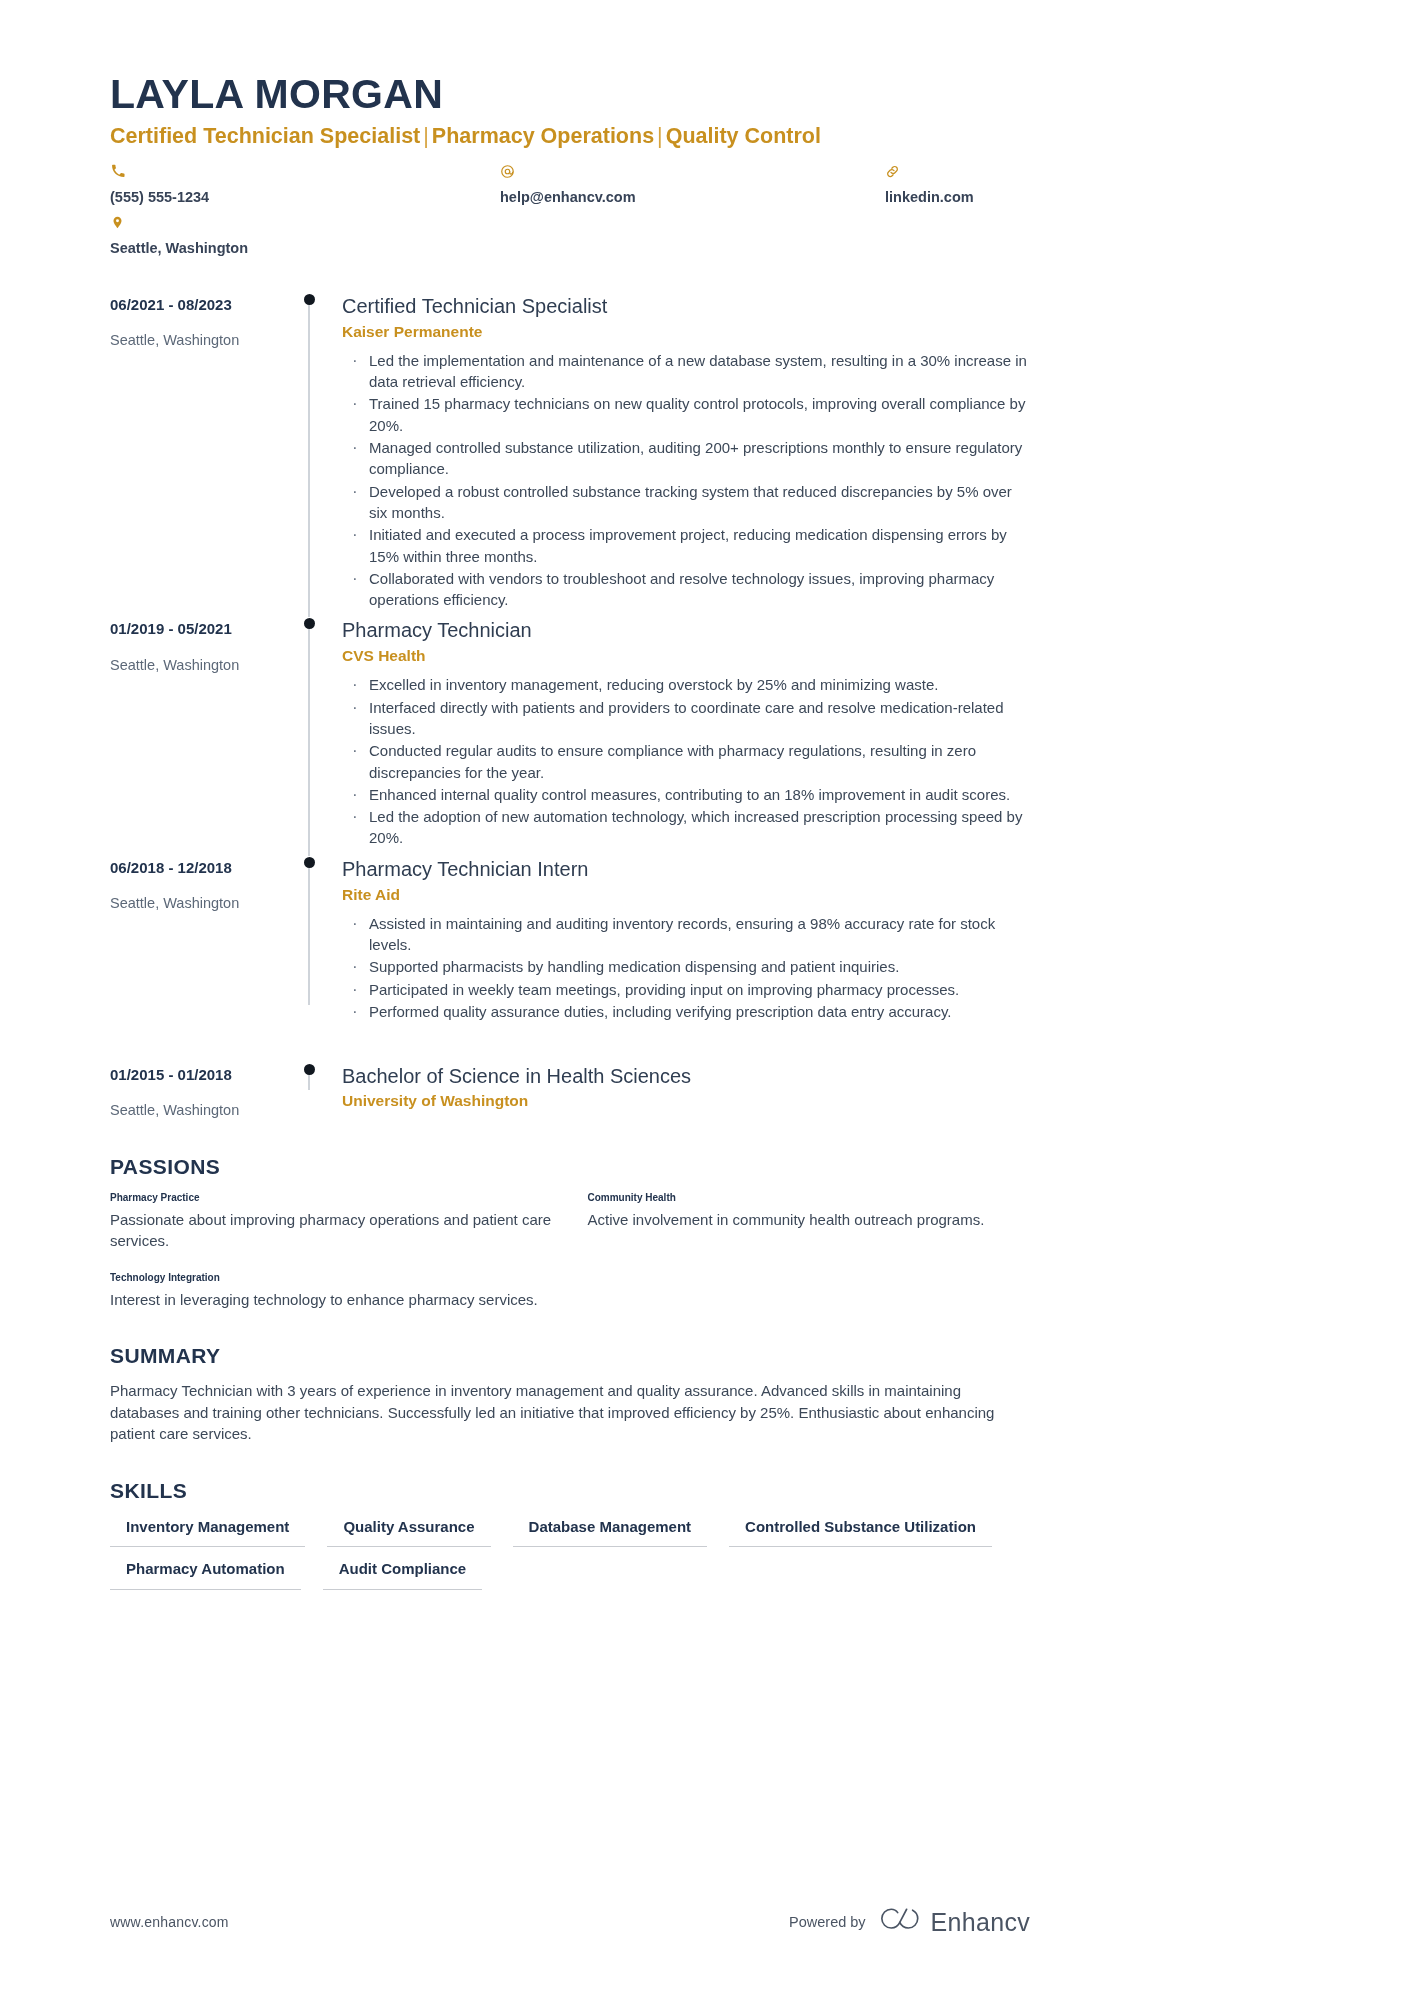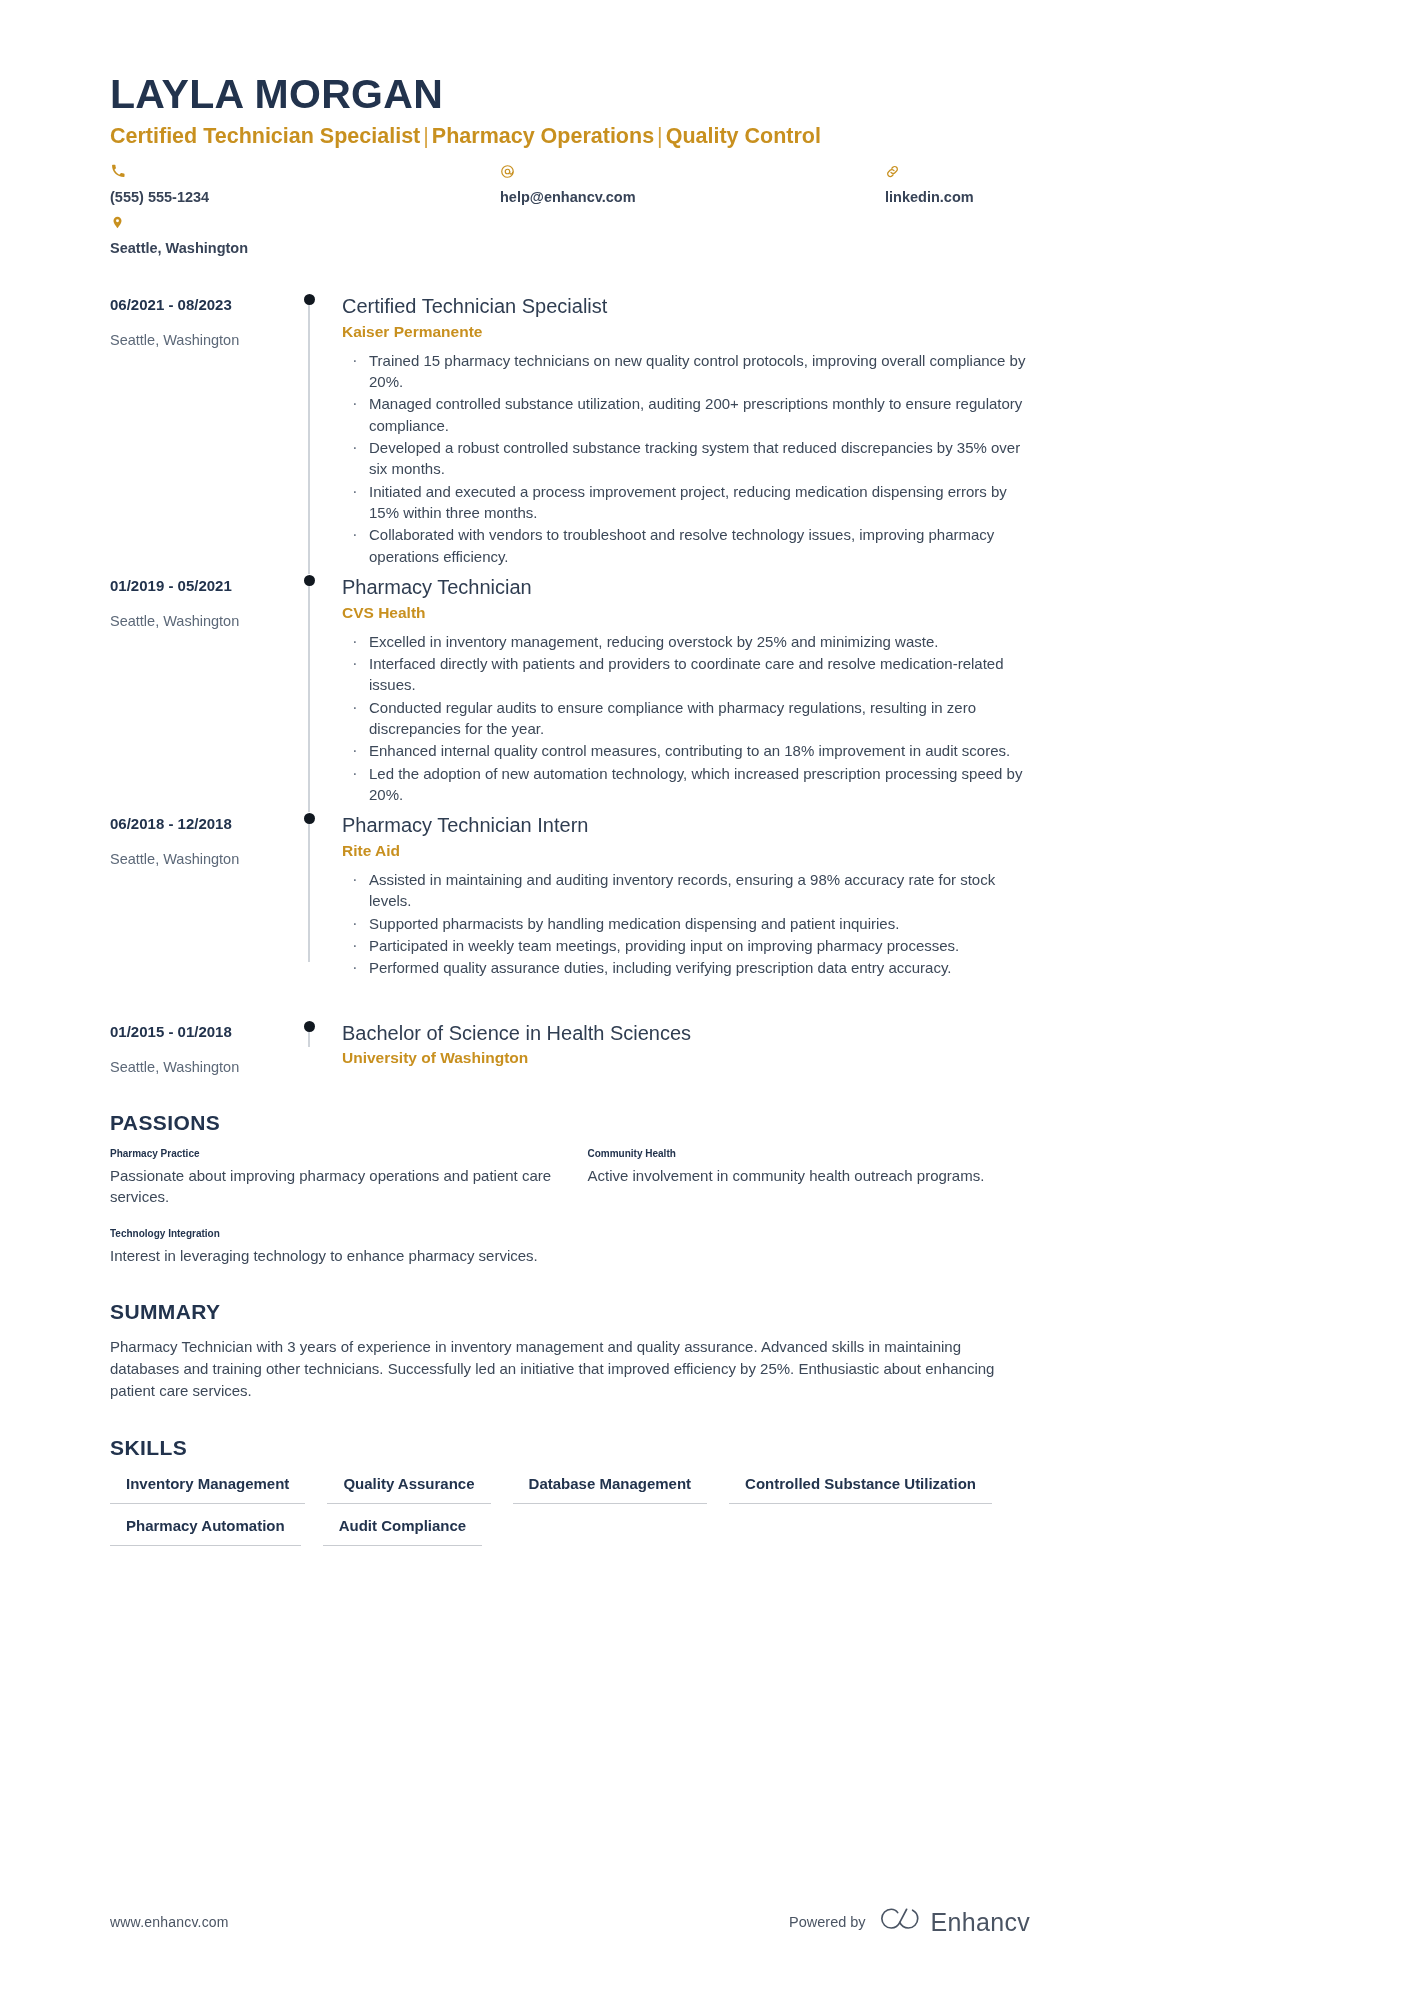--- a/index.html
+++ b/index.html
@@ -318,23 +318,24 @@
         <div class="entry-loc">Seattle, Washington</div>
       </div>
       <div class="entry-rail">
         <span class="rail-line"></span>
         <span class="rail-dot"></span>
       </div>
       <div class="entry-right">
         <div class="job-title">Certified Technician Specialist</div>
         <div class="job-company">Kaiser Permanente</div>
         <ul class="bullets">
+          <li>Led the implementation and maintenance of a new database system, resulting in a 30% increase in data retrieval efficiency.</li>
           <li>Trained 15 pharmacy technicians on new quality control protocols, improving overall compliance by 20%.</li>
           <li>Managed controlled substance utilization, auditing 200+ prescriptions monthly to ensure regulatory compliance.</li>
-          <li>Developed a robust controlled substance tracking system that reduced discrepancies by 35% over six months.</li>
+          <li>Developed a robust controlled substance tracking system that reduced discrepancies by 5% over six months.</li>
           <li>Initiated and executed a process improvement project, reducing medication dispensing errors by 15% within three months.</li>
           <li>Collaborated with vendors to troubleshoot and resolve technology issues, improving pharmacy operations efficiency.</li>
         </ul>
       </div>
     </div>
 
     <div class="entry">
       <div class="entry-left">
         <div class="entry-date">01/2019 - 05/2021</div>
         <div class="entry-loc">Seattle, Washington</div>

